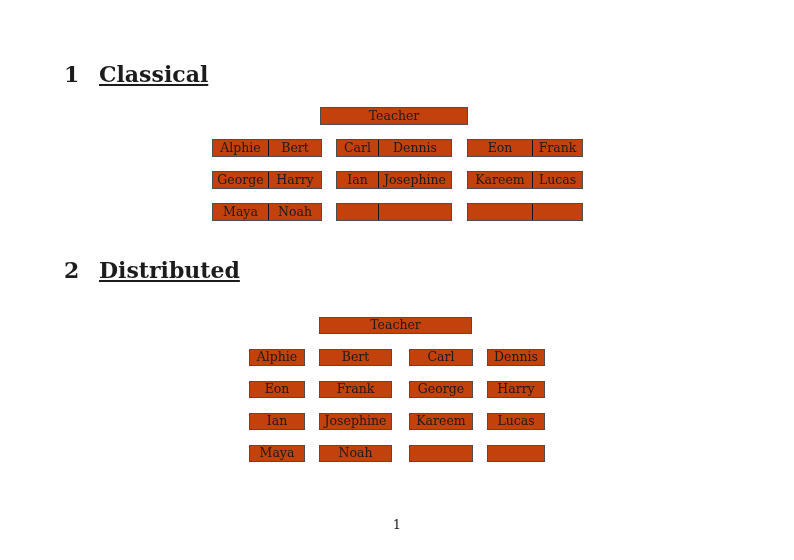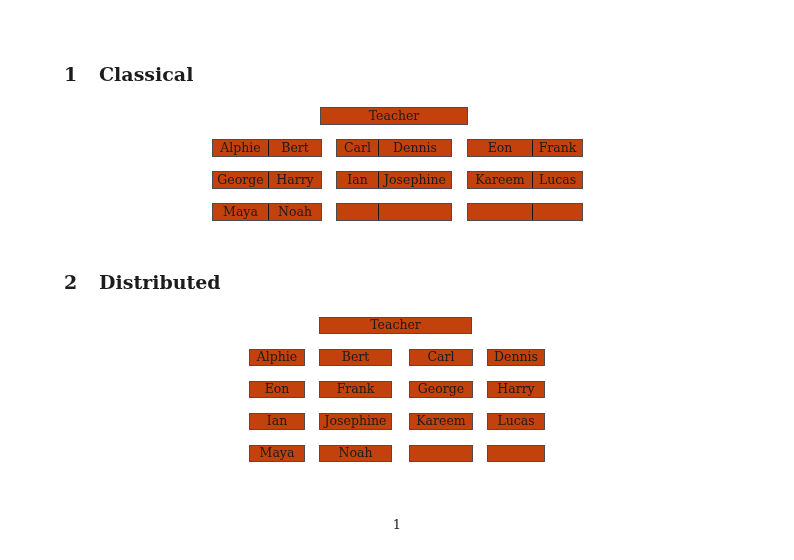--- a/index.html
+++ b/index.html
@@ -7,24 +7,25 @@
     position:relative;
     width:794px;height:560px;
     background:#ffffff;
     font-family:"DejaVu Serif","Liberation Serif",serif;
     color:#1c1c1c;
     overflow:hidden;
   }
   .heading{
     position:absolute;
     left:64px;
-    font-size:19px;
+    font-size:22px;
     font-weight:bold;
     line-height:20px;
     white-space:nowrap;
+    text-decoration:underline;
   }
   .sec-num{display:inline-block;width:35px;}
   .box{
     position:absolute;
     box-sizing:border-box;
     border:1px solid #4d4d4d;
     background:#c2410c;
     display:flex;
     align-items:center;
     justify-content:center;
@@ -92,21 +93,21 @@
   </div>
   <div class="box" style="left:336px;top:203px;width:116px;height:18px;padding:0;">
     <span class="seat first" style="width:41px;"></span>
     <span class="seat"></span>
   </div>
   <div class="box" style="left:467px;top:203px;width:116px;height:18px;padding:0;">
     <span class="seat first" style="width:64px;"></span>
     <span class="seat"></span>
   </div>
 
-  <div class="heading" style="top:272px;">
+  <div class="heading" style="top:260px;">
     <span class="sec-num">2</span><span>Distributed</span>
   </div>
 
   <div class="box" style="left:319px;top:317px;width:153px;height:17px;">
     <span>Teacher</span>
   </div>
 
   <div class="box" style="left:249px;top:349px;width:56px;height:17px;">
     <span class="seat">Alphie</span>
   </div>

